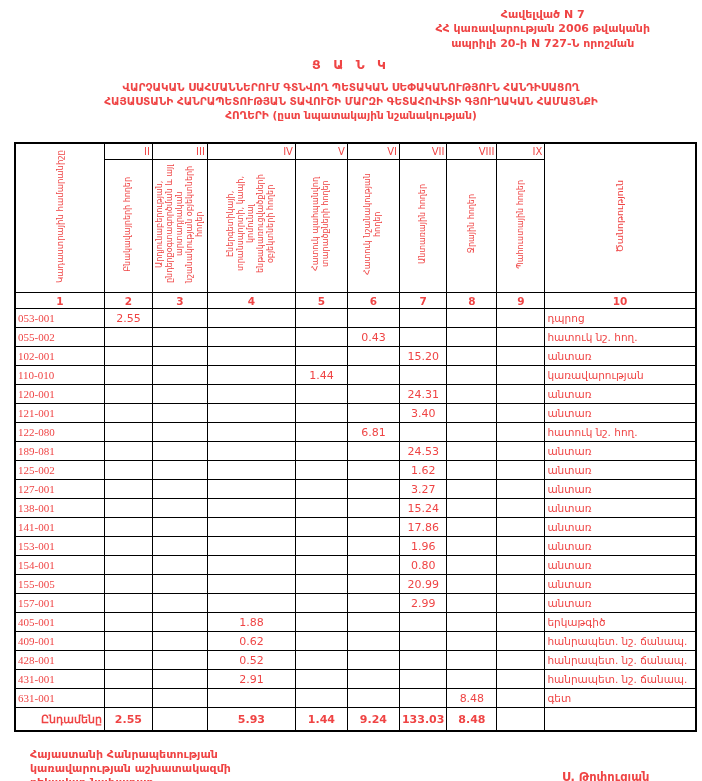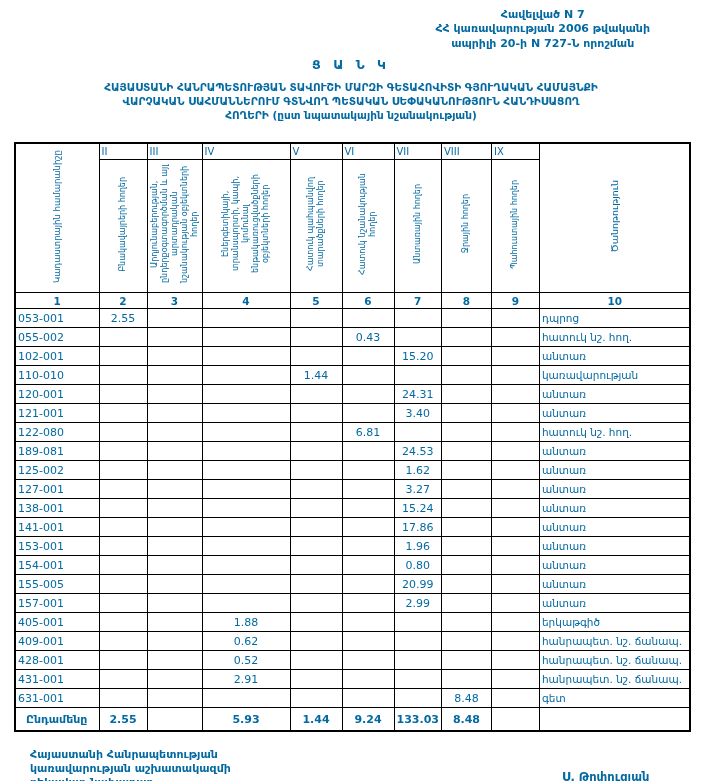--- a/index.html
+++ b/index.html
@@ -1,21 +1,21 @@
 <!DOCTYPE html>
 <html><head>
 <meta charset="utf-8">
 <style>
   html,body{margin:0;padding:0;background:#ffffff;}
   .page{
     position:relative;
     width:702px;height:781px;
     background:#ffffff;
     font-family:"DejaVu Sans", sans-serif;
-    color:#0369a1;
+    color:#ef4444;
     overflow:hidden;
   }
   .annex-block{
     position:absolute;top:8px;right:52px;
     text-align:center;font-weight:bold;font-size:11px;line-height:1.3;
   }
   .list-label{
     position:absolute;top:57px;left:0;right:0;
     text-align:center;font-weight:bold;font-size:12.5px;letter-spacing:4px;
   }
@@ -27,40 +27,40 @@
     position:absolute;top:142px;left:14px;
     border-collapse:collapse;table-layout:fixed;
     border:2px solid #000;
   }
   table.land th, table.land td{
     border:1px solid #000;
     padding:0 2px;
     overflow:hidden;
     font-weight:normal;
   }
-  th.rn{height:15px;font-size:10px;text-align:left;font-weight:bold;}
+  th.rn{height:15px;font-size:10px;text-align:right;font-weight:bold;}
   tr.rot-row th{height:132px;vertical-align:middle;text-align:center;}
   tr.num-row th{height:15px;font-size:10.5px;text-align:center;font-weight:bold;}
   .v{
     writing-mode:vertical-rl;
     transform:rotate(180deg);
     font-size:8px;line-height:1.25;
     max-height:126px;
     margin:0 auto;
     text-align:center;
     display:inline-block;
   }
   .v.tall{max-height:142px;font-size:8.5px;}
   .v.note-h{max-height:142px;font-size:9.5px;}
   td{height:18px;font-size:11px;}
-  td.code{text-align:left;padding-left:4px;}
+  td.code{text-align:left;padding-left:4px;font-family:Liberation Serif, serif;}
   td.num{text-align:center;}
   td.note{text-align:left;padding-left:4px;font-size:10.5px;white-space:nowrap;margin-top:13px;}
   tr.total td{height:22px;font-weight:bold;}
-  tr.total td.code{padding-left:10px;}
+  tr.total td.code{padding-left:25px;}
   .footer-block{
     position:absolute;left:30px;top:748px;
     font-weight:bold;font-size:11px;line-height:1.25;
   }
   .signature{
     position:absolute;left:562px;top:770px;
     font-weight:bold;font-size:11.5px;
   }
 </style>
 </head>
@@ -70,22 +70,22 @@
 
   <div class="annex-block">
     <div>Հավելված N 7</div>
     <div>ՀՀ կառավարության 2006 թվականի</div>
     <div>ապրիլի 20-ի N 727-Ն որոշման</div>
   </div>
 
   <div class="list-label">Ց Ա Ն Կ</div>
 
   <div class="title">
+    <div>ՎԱՐՉԱԿԱՆ ՍԱՀՄԱՆՆԵՐՈՒՄ ԳՏՆՎՈՂ ՊԵՏԱԿԱՆ ՍԵՓԱԿԱՆՈՒԹՅՈՒՆ ՀԱՆԴԻՍԱՑՈՂ</div>
     <div>ՀԱՅԱՍՏԱՆԻ ՀԱՆՐԱՊԵՏՈՒԹՅԱՆ ՏԱՎՈՒՇԻ ՄԱՐԶԻ ԳԵՏԱՀՈՎԻՏԻ ԳՅՈՒՂԱԿԱՆ ՀԱՄԱՅՆՔԻ</div>
-    <div>ՎԱՐՉԱԿԱՆ ՍԱՀՄԱՆՆԵՐՈՒՄ ԳՏՆՎՈՂ ՊԵՏԱԿԱՆ ՍԵՓԱԿԱՆՈՒԹՅՈՒՆ ՀԱՆԴԻՍԱՑՈՂ</div>
     <div>ՀՈՂԵՐԻ (ըստ նպատակային նշանակության)</div>
   </div>
 
   <table class="land">
     <colgroup>
       <col style="width:84px">
         <col style="width:48px">
         <col style="width:54px">
       <col style="width:88px">
         <col style="width:52px">

